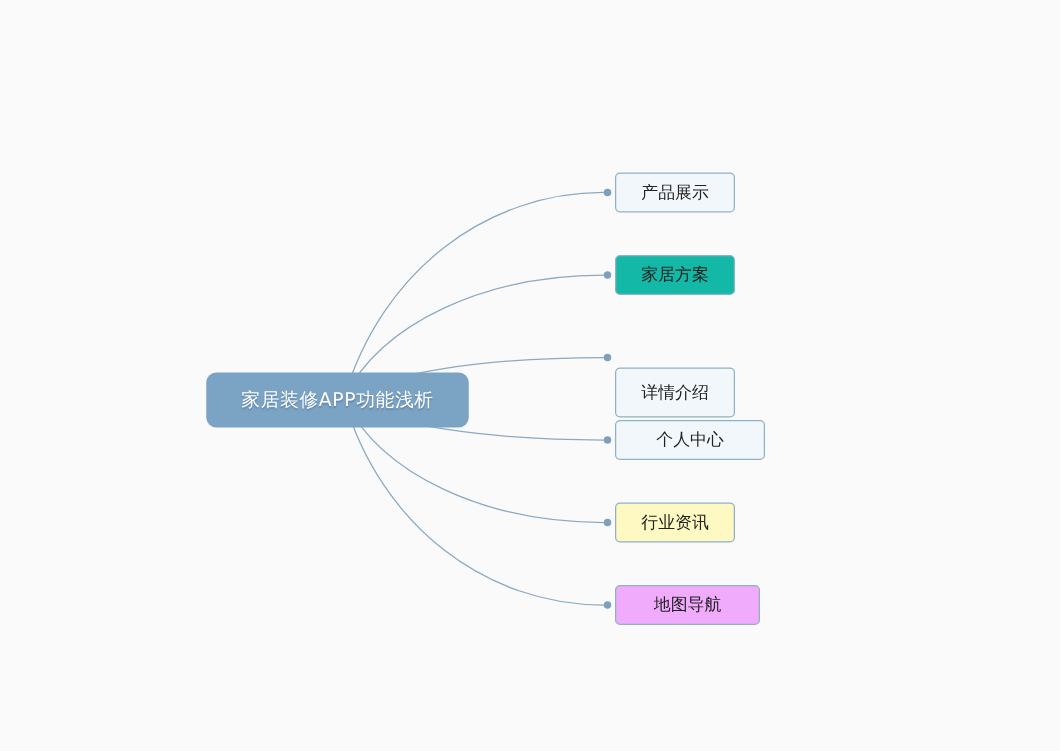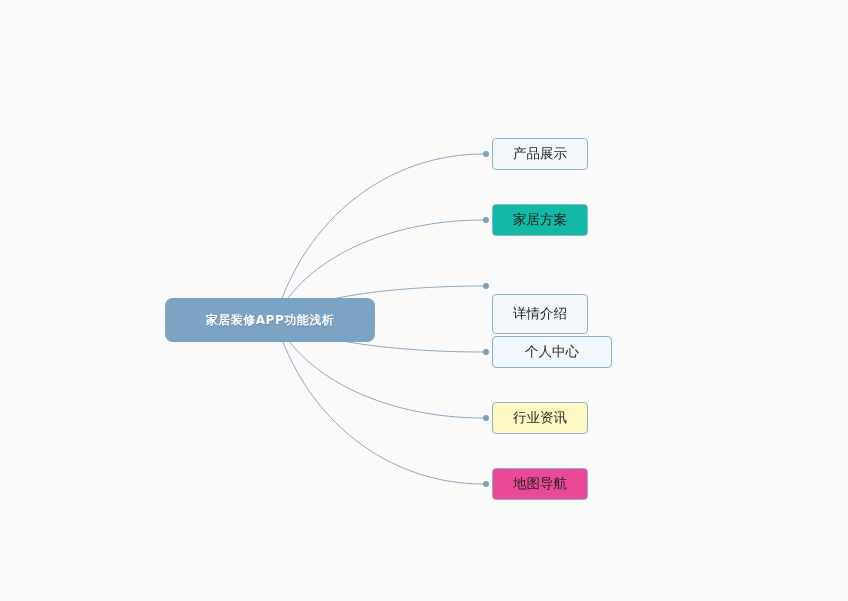--- a/index.html
+++ b/index.html
@@ -39,22 +39,22 @@
     z-index: 2;
   }
   .root-node {
     position: absolute;
     display: flex;
     align-items: center;
     justify-content: center;
     box-sizing: border-box;
     border-radius: 8px;
     color: #ffffff;
-    font-weight: bold;
-    font-size: 12px;
+    font-weight: normal;
+    font-size: 15px;
     letter-spacing: 0.5px;
     white-space: nowrap;
     text-shadow: 0 1px 1px rgba(60,90,115,0.35);
   }
   .child-node {
     position: absolute;
     display: flex;
     align-items: center;
     justify-content: center;
     box-sizing: border-box;
@@ -98,19 +98,19 @@
       </div>
       <div class="child-dot" style="left: 482.8px; top: 282.8px; width: 6.4px; height: 6.4px; background: rgb(127, 160, 189);"></div>
       <div class="child-node" style="left: 492px; top: 336px; width: 120px; height: 32px; background: rgb(242, 247, 251); border: 1px solid rgb(143, 176, 201);">
         <span>个人中心</span>
       </div>
       <div class="child-dot" style="left: 482.8px; top: 348.8px; width: 6.4px; height: 6.4px; background: rgb(127, 160, 189);"></div>
       <div class="child-node" style="left: 492px; top: 402px; width: 96px; height: 32px; background: #fef9c3; border: 1px solid rgb(143, 176, 201);">
         <span>行业资讯</span>
       </div>
       <div class="child-dot" style="left: 482.8px; top: 414.8px; width: 6.4px; height: 6.4px; background: rgb(127, 160, 189);"></div>
-      <div class="child-node" style="left: 492px; top: 468px; width: 96px; height: 32px; background: #ec4899; border: 1px solid rgb(143, 176, 201);">
+      <div class="child-node" style="left: 492px; top: 468px; width: 116px; height: 32px; background: #f0abfc; border: 1px solid rgb(143, 176, 201);">
         <span>地图导航</span>
       </div>
       <div class="child-dot" style="left: 482.8px; top: 480.8px; width: 6.4px; height: 6.4px; background: rgb(127, 160, 189);"></div>
     </div>
 
 </div>
 
 </body></html>

